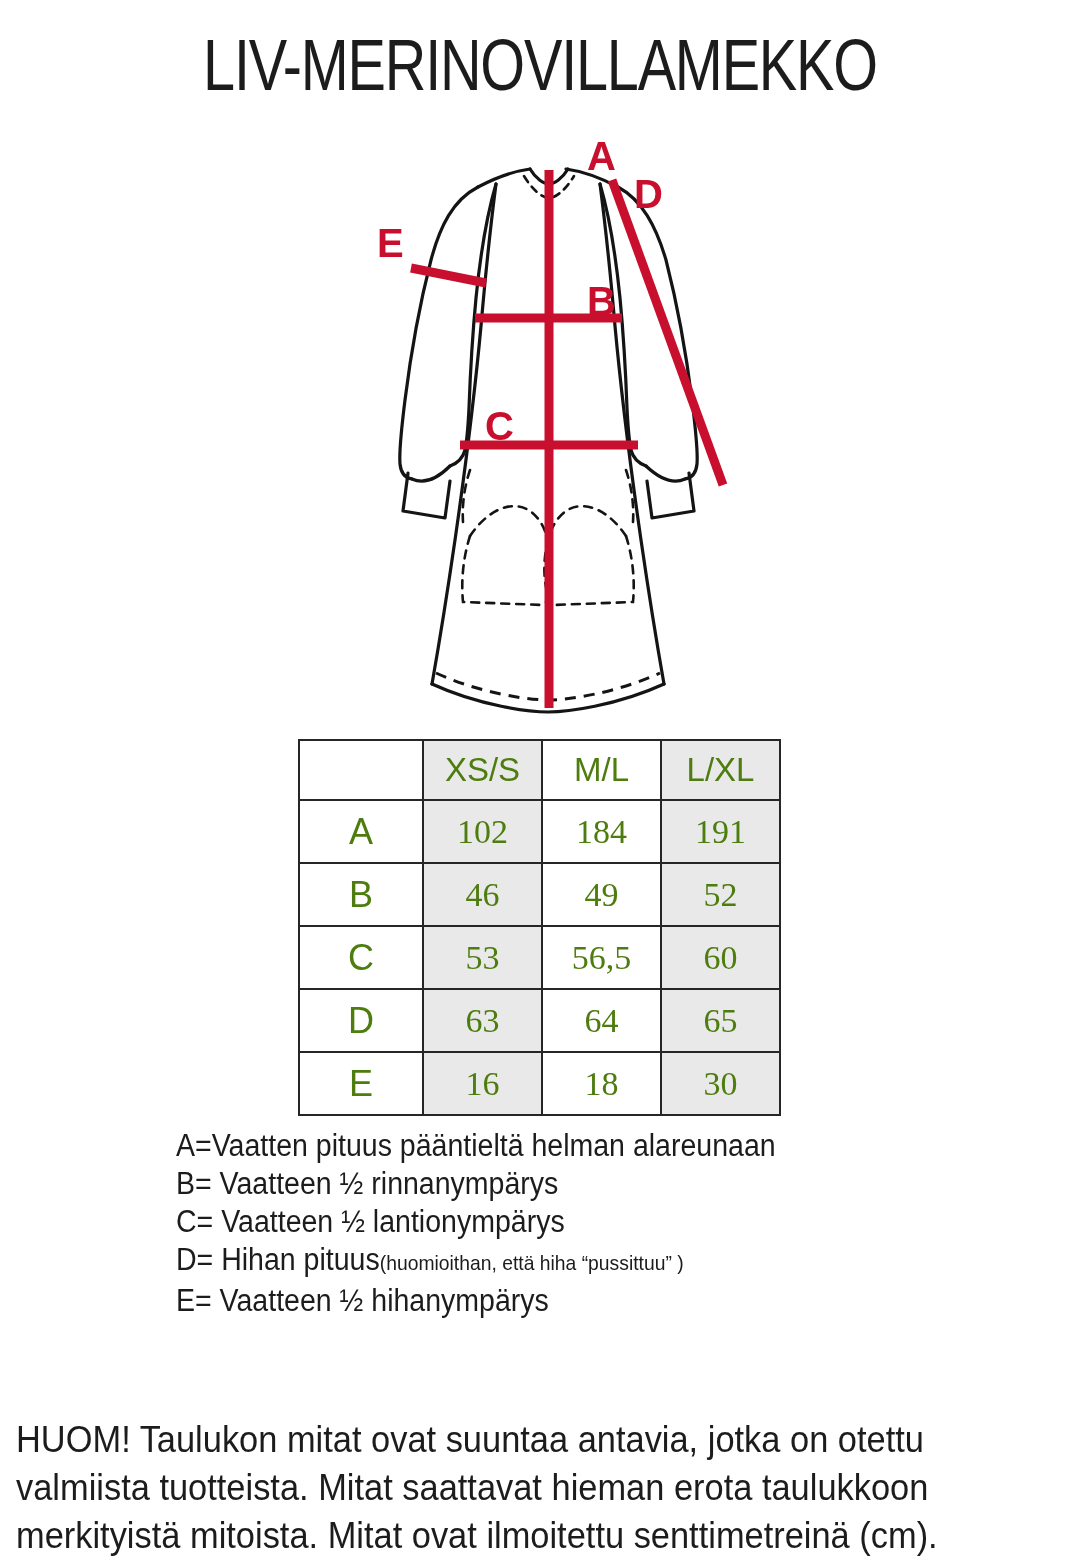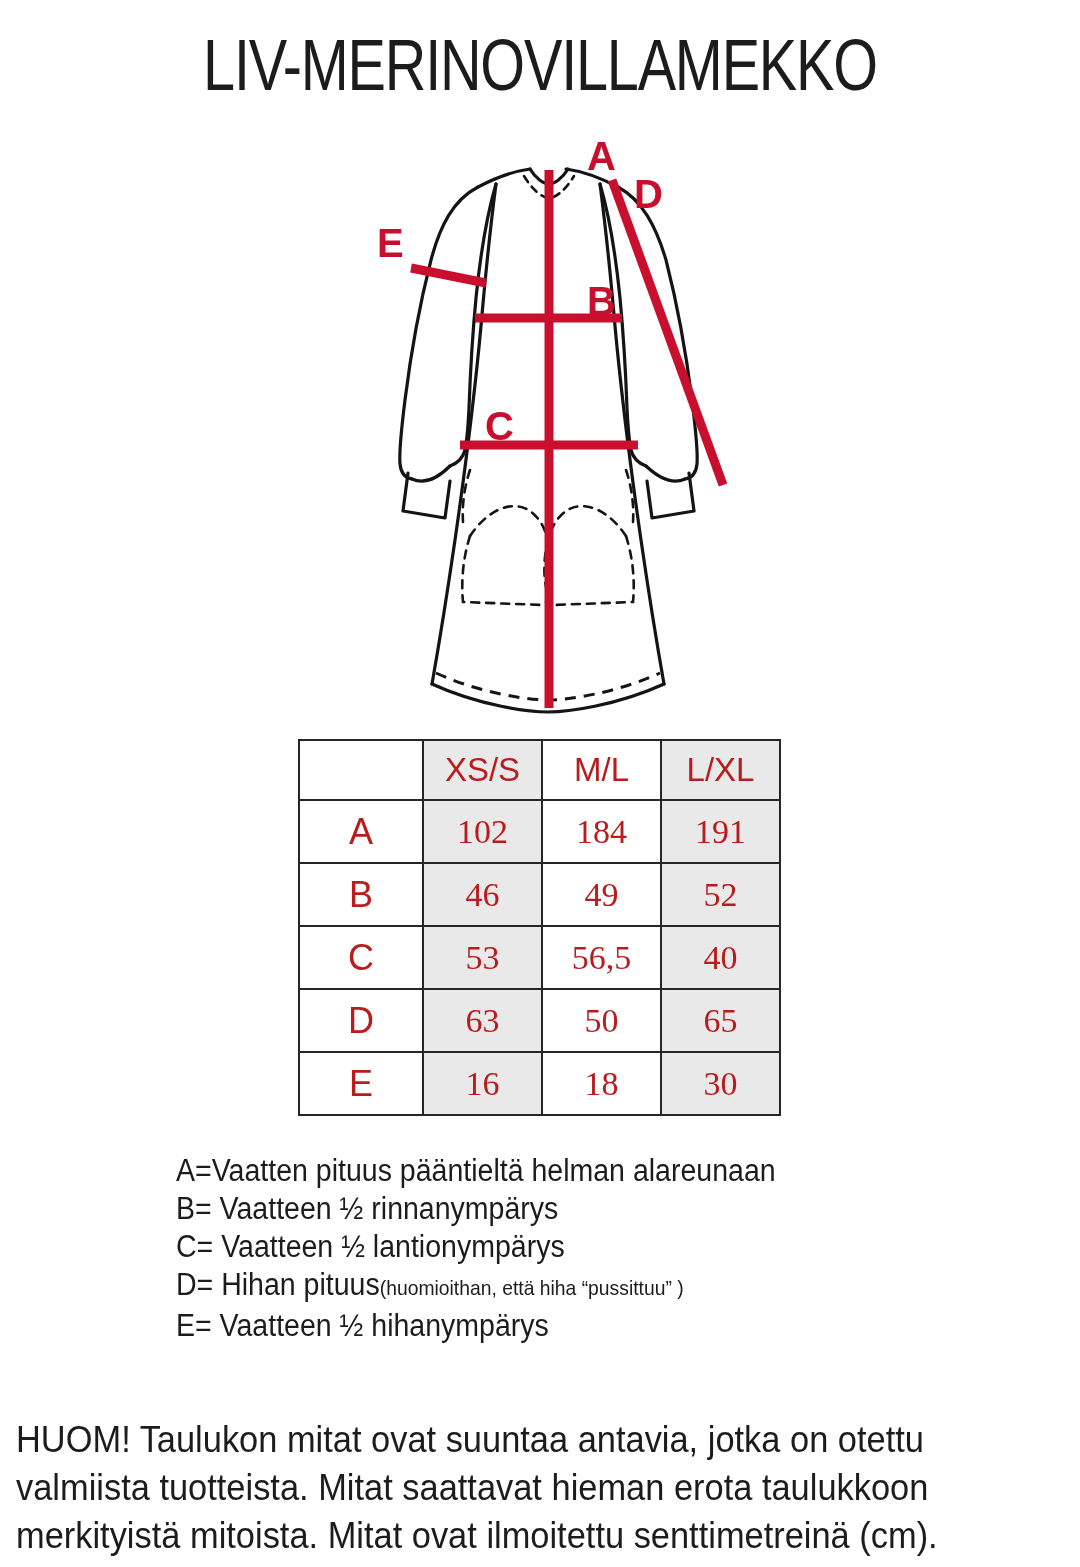--- a/index.html
+++ b/index.html
@@ -52,38 +52,38 @@
     border-collapse: collapse;
     table-layout: fixed;
   }
   #size-table td, #size-table th {
     border: 2px solid #262626;
     height: 61px;
     text-align: center;
     vertical-align: middle;
     font-weight: 400;
     font-size: 34px;
-    color: #b91c1c;
+    color: #4d7c0f;
     padding: 0;
   }
   #size-table col.c-label { width: 124px; }
   #size-table col.c-xs    { width: 119px; }
   #size-table col.c-ml    { width: 119px; }
   #size-table col.c-lxl   { width: 119px; }
 
   #size-table .shade { background: #e9e9e9; }
   #size-table .rowlabel { font-size: 36px; }
   #size-table thead td { font-size: 33px; height: 58px; }
   #size-table .big { font-size: 34px; font-family: Liberation Serif, serif; }
 
   
   #legend {
     position: absolute;
     left: 176px;
-    top: 1152px;
+    top: 1127px;
     width: 820px;
   }
   .legend-line {
     font-size: 31px;
     line-height: 38px;
     white-space: nowrap;
     color: #1c1c1c;
     transform: scaleX(0.92);
     transform-origin: 0% 50%;
   }
@@ -208,26 +208,26 @@
     <tr>
       <td class="rowlabel">B</td>
       <td class="shade big">46</td>
       <td class="big">49</td>
       <td class="shade big">52</td>
     </tr>
     <tr>
       <td class="rowlabel">C</td>
       <td class="shade big">53</td>
       <td class="big">56,5</td>
-      <td class="shade big">40</td>
+      <td class="shade big">60</td>
     </tr>
     <tr>
       <td class="rowlabel">D</td>
       <td class="shade big">63</td>
-      <td class="big">50</td>
+      <td class="big">64</td>
       <td class="shade big">65</td>
     </tr>
     <tr>
       <td class="rowlabel">E</td>
       <td class="shade big">16</td>
       <td class="big">18</td>
       <td class="shade big">30</td>
     </tr>
   </tbody>
 </table>

